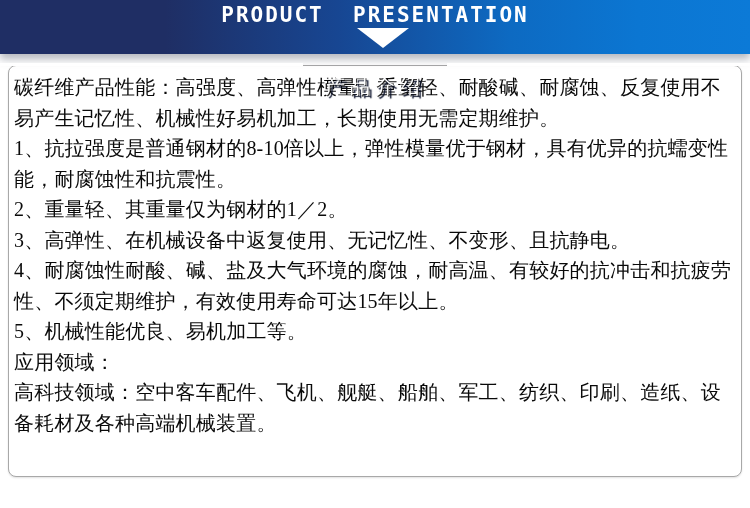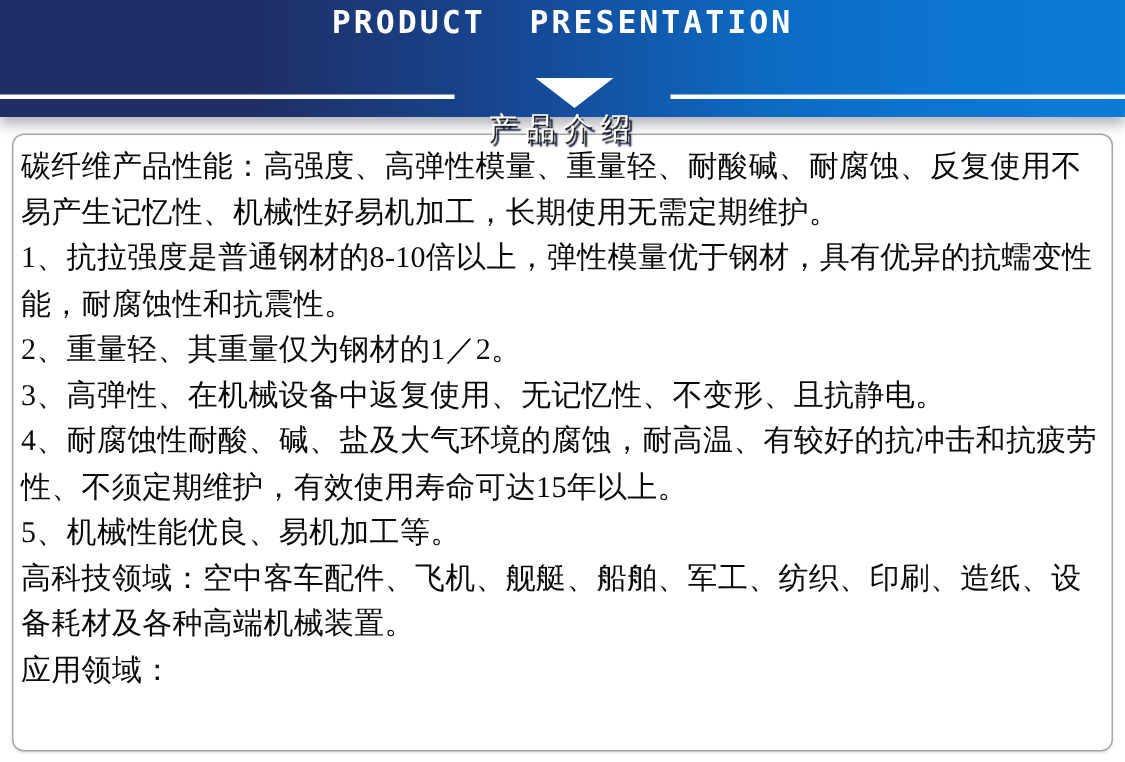--- a/index.html
+++ b/index.html
@@ -11,21 +11,21 @@
     width: 750px;
     height: 508px;
     overflow: hidden;
     font-family: "Liberation Serif", serif;
   }
 
   
   .header {
     position: relative;
     width: 750px;
-    height: 78px;
+    height: 54px;
     background: linear-gradient(to right,
       #1f2e64 0%, #1f2e64 22%, #174692 45%, #0d6ac2 68%, #0b76d2 85%, #0c7ad7 100%);
     box-shadow: 0 5px 8px rgba(40, 50, 70, 0.35);
   }
   .header-en {
     padding-top: 4px;
     text-align: center;
     color: #ffffff;
     font-family: "DejaVu Sans Mono", monospace;
     font-size: 21px;
@@ -104,15 +104,15 @@
   <div class="triangle-down"></div>
 </div>
 
 <div class="panel">
   <p>碳纤维产品性能：高强度、高弹性模量、重量轻、耐酸碱、耐腐蚀、反复使用不易产生记忆性、机械性好易机加工，长期使用无需定期维护。</p>
   <p>1、抗拉强度是普通钢材的8-10倍以上，弹性模量优于钢材，具有优异的抗蠕变性能，耐腐蚀性和抗震性。</p>
   <p>2、重量轻、其重量仅为钢材的1／2。</p>
   <p>3、高弹性、在机械设备中返复使用、无记忆性、不变形、且抗静电。</p>
   <p>4、耐腐蚀性耐酸、碱、盐及大气环境的腐蚀，耐高温、有较好的抗冲击和抗疲劳性、不须定期维护，有效使用寿命可达15年以上。</p>
   <p>5、机械性能优良、易机加工等。</p>
+  <p>应用领域：</p>
   <p>高科技领域：空中客车配件、飞机、舰艇、船舶、军工、纺织、印刷、造纸、设备耗材及各种高端机械装置。</p>
-  <p>应用领域：</p>
 </div>
 
 </body></html>

